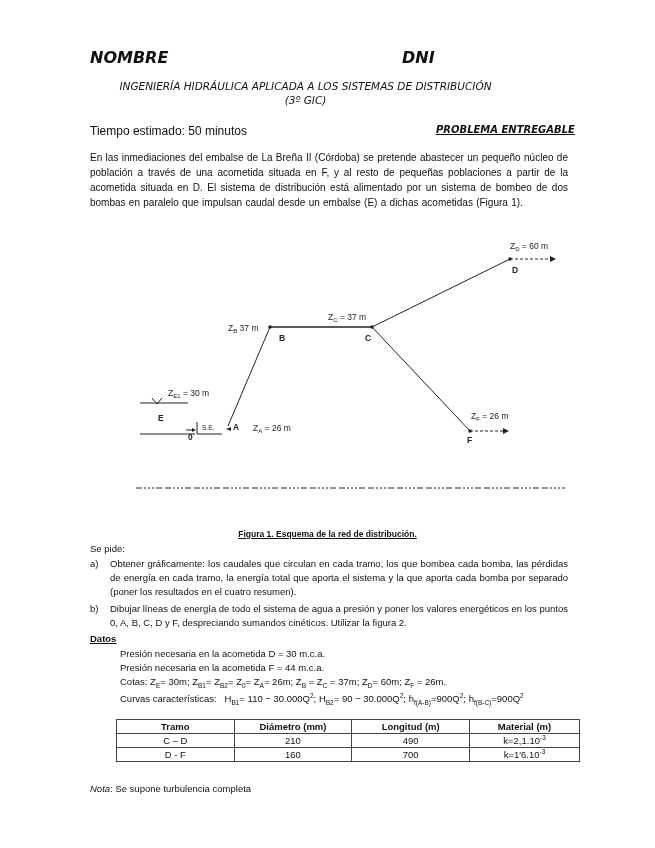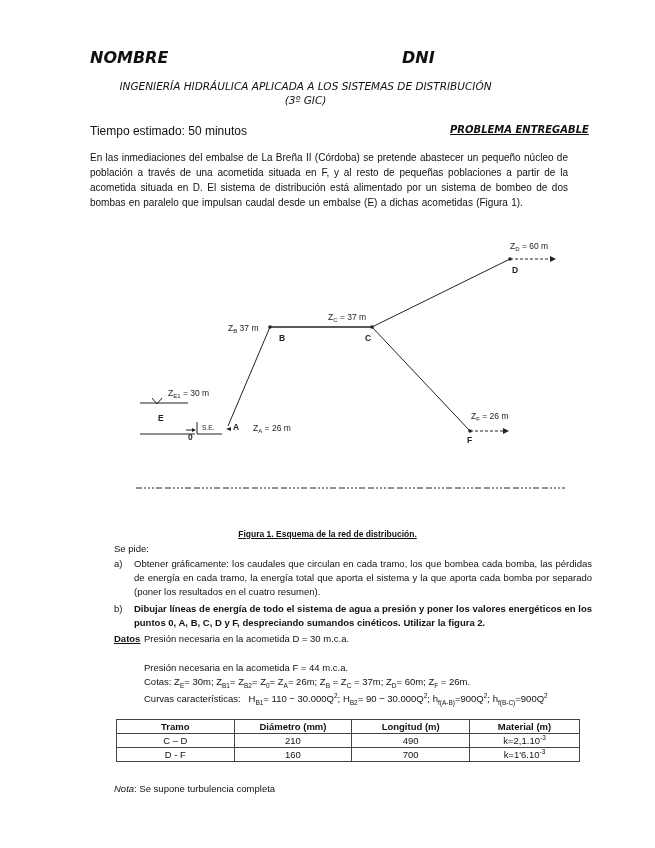--- a/index.html
+++ b/index.html
@@ -3,39 +3,39 @@
 <meta charset="utf-8">
 <style>
   html, body { margin: 0; padding: 0; background: #ffffff; }
   body { width: 655px; height: 848px; position: relative; overflow: hidden; color: #111; font-family: "Liberation Sans", sans-serif; }
   .abs { position: absolute; }
   .it { font-style: italic; }
   .bd { font-weight: bold; text-decoration: underline; }
   .hdr { font-family: "DejaVu Sans", sans-serif; font-size: 16px; font-style: italic; font-weight: bold; }
   .title { font-family: "DejaVu Sans", sans-serif; font-style: italic; font-size: 10.5px; text-align: center; width: 611px; left: 0; }
   .p { font-size: 10px; line-height: 15px; text-align: justify; }
-  .small { font-size: 9.5px; line-height: 14px; margin-left: 24px; }
+  .small { font-size: 9.5px; line-height: 14px; }
   .u { text-decoration: underline; }
   sub, sup { font-size: 6.5px; }
   svg text { font-family: "Liberation Sans", sans-serif; }
   table.dt { border-collapse: collapse; font-size: 9.5px; }
   table.dt td, table.dt th { border: 1px solid #444; text-align: center; padding: 0; height: 13px; }
   table.dt th { font-weight: bold; }
 </style>
 </head>
 <body>
 
 <div class="abs hdr" style="left:90px; top:48px;">NOMBRE</div>
 <div class="abs hdr" style="left:402px; top:48px;">DNI</div>
 
 <div class="abs title" style="top:80px;">INGENIERÍA HIDRÁULICA APLICADA A LOS SISTEMAS DE DISTRIBUCIÓN</div>
 <div class="abs title" style="top:94px;">(3º GIC)</div>
 
 <div class="abs" style="left:90px; top:124px; font-size:12px;">Tiempo estimado: 50 minutos</div>
-<div class="abs hdr u" style="left:450px; top:124px; font-size:10px;">PROBLEMA ENTREGABLE</div>
+<div class="abs hdr u" style="left:436px; top:124px; font-size:10px;">PROBLEMA ENTREGABLE</div>
 
 <div class="abs p" style="left:90px; top:150px; width:478px; word-spacing:0.5px;">En las inmediaciones del embalse de La Breña II (Córdoba) se pretende abastecer un pequeño núcleo de población a través de una acometida situada en F, y al resto de pequeñas poblaciones a partir de la acometida situada en D. El sistema de distribución está alimentado por un sistema de bombeo de dos bombas en paralelo que impulsan caudal desde un embalse (E) a dichas acometidas (Figura 1).</div>
 
 <svg class="abs" style="left:0; top:0;" width="655" height="520">
   <g stroke="#222" stroke-width="1" fill="none">
 
     <line x1="228" y1="426" x2="270" y2="327"></line>
 
     <line x1="270" y1="327" x2="372" y2="327" stroke-width="1.6"></line>
 
@@ -96,25 +96,25 @@
 
 <div class="abs small" style="left:90px; top:542px;">Se pide:</div>
 
 <div class="abs small" style="left:90px; top:557px; width:478px;">
   <span class="abs" style="left:0; top:0;">a)</span>
   <div style="margin-left:20px; text-align:justify;">Obtener gráficamente: los caudales que circulan en cada tramo, los que bombea cada bomba, las pérdidas de energía en cada tramo, la energía total que aporta el sistema y la que aporta cada bomba por separado (poner los resultados en el cuatro resumen).</div>
 </div>
 
 <div class="abs small" style="left:90px; top:602px; width:478px;">
   <span class="abs" style="left:0; top:0;">b)</span>
-  <div style="margin-left:20px; text-align:justify;font-weight:bold;">Dibujar líneas de energía de todo el sistema de agua a presión y poner los valores energéticos en los puntos 0, A, B, C, D y F, despreciando sumandos cinéticos. Utilizar la figura 2.</div>
+  <div style="margin-left:20px; text-align:justify;">Dibujar líneas de energía de todo el sistema de agua a presión y poner los valores energéticos en los puntos 0, A, B, C, D y F, despreciando sumandos cinéticos. Utilizar la figura 2.</div>
 </div>
 
 <div class="abs small bd u" style="left:90px; top:632px;">Datos</div>
-<div class="abs small" style="left:120px; top:632px;">Presión necesaria en la acometida D = 30 m.c.a.</div>
+<div class="abs small" style="left:120px; top:647px;">Presión necesaria en la acometida D = 30 m.c.a.</div>
 <div class="abs small" style="left:120px; top:661px;">Presión necesaria en la acometida F = 44 m.c.a.</div>
 
 <div class="abs small" style="left:120px; top:675px; white-space:nowrap;">
   <span>Cotas: </span><span>Z</span><sub>E</sub><span>= 30m; </span><span>Z</span><sub>B1</sub><span>= </span><span>Z</span><sub>B2</sub><span>= </span><span>Z</span><sub>0</sub><span>= </span><span>Z</span><sub>A</sub><span>= 26m; </span><span>Z</span><sub>B</sub><span> = </span><span>Z</span><sub>C</sub><span> = 37m; </span><span>Z</span><sub>D</sub><span>= 60m; </span><span>Z</span><sub>F</sub><span> = 26m.</span>
 </div>
 
 <div class="abs small" style="left:120px; top:689px; white-space:nowrap;">
   <span style="white-space:pre;">Curvas características:   </span><span>H</span><sub>B1</sub><span>= 110 − 30.000Q</span><sup>2</sup><span>; </span><span>H</span><sub>B2</sub><span>= 90 − 30.000Q</span><sup>2</sup><span>; </span><span>h</span><sub>f(A-B)</sub><span>=900Q</span><sup>2</sup><span>; </span><span>h</span><sub>f(B-C)</sub><span>=900Q</span><sup>2</sup>
 </div>
 

